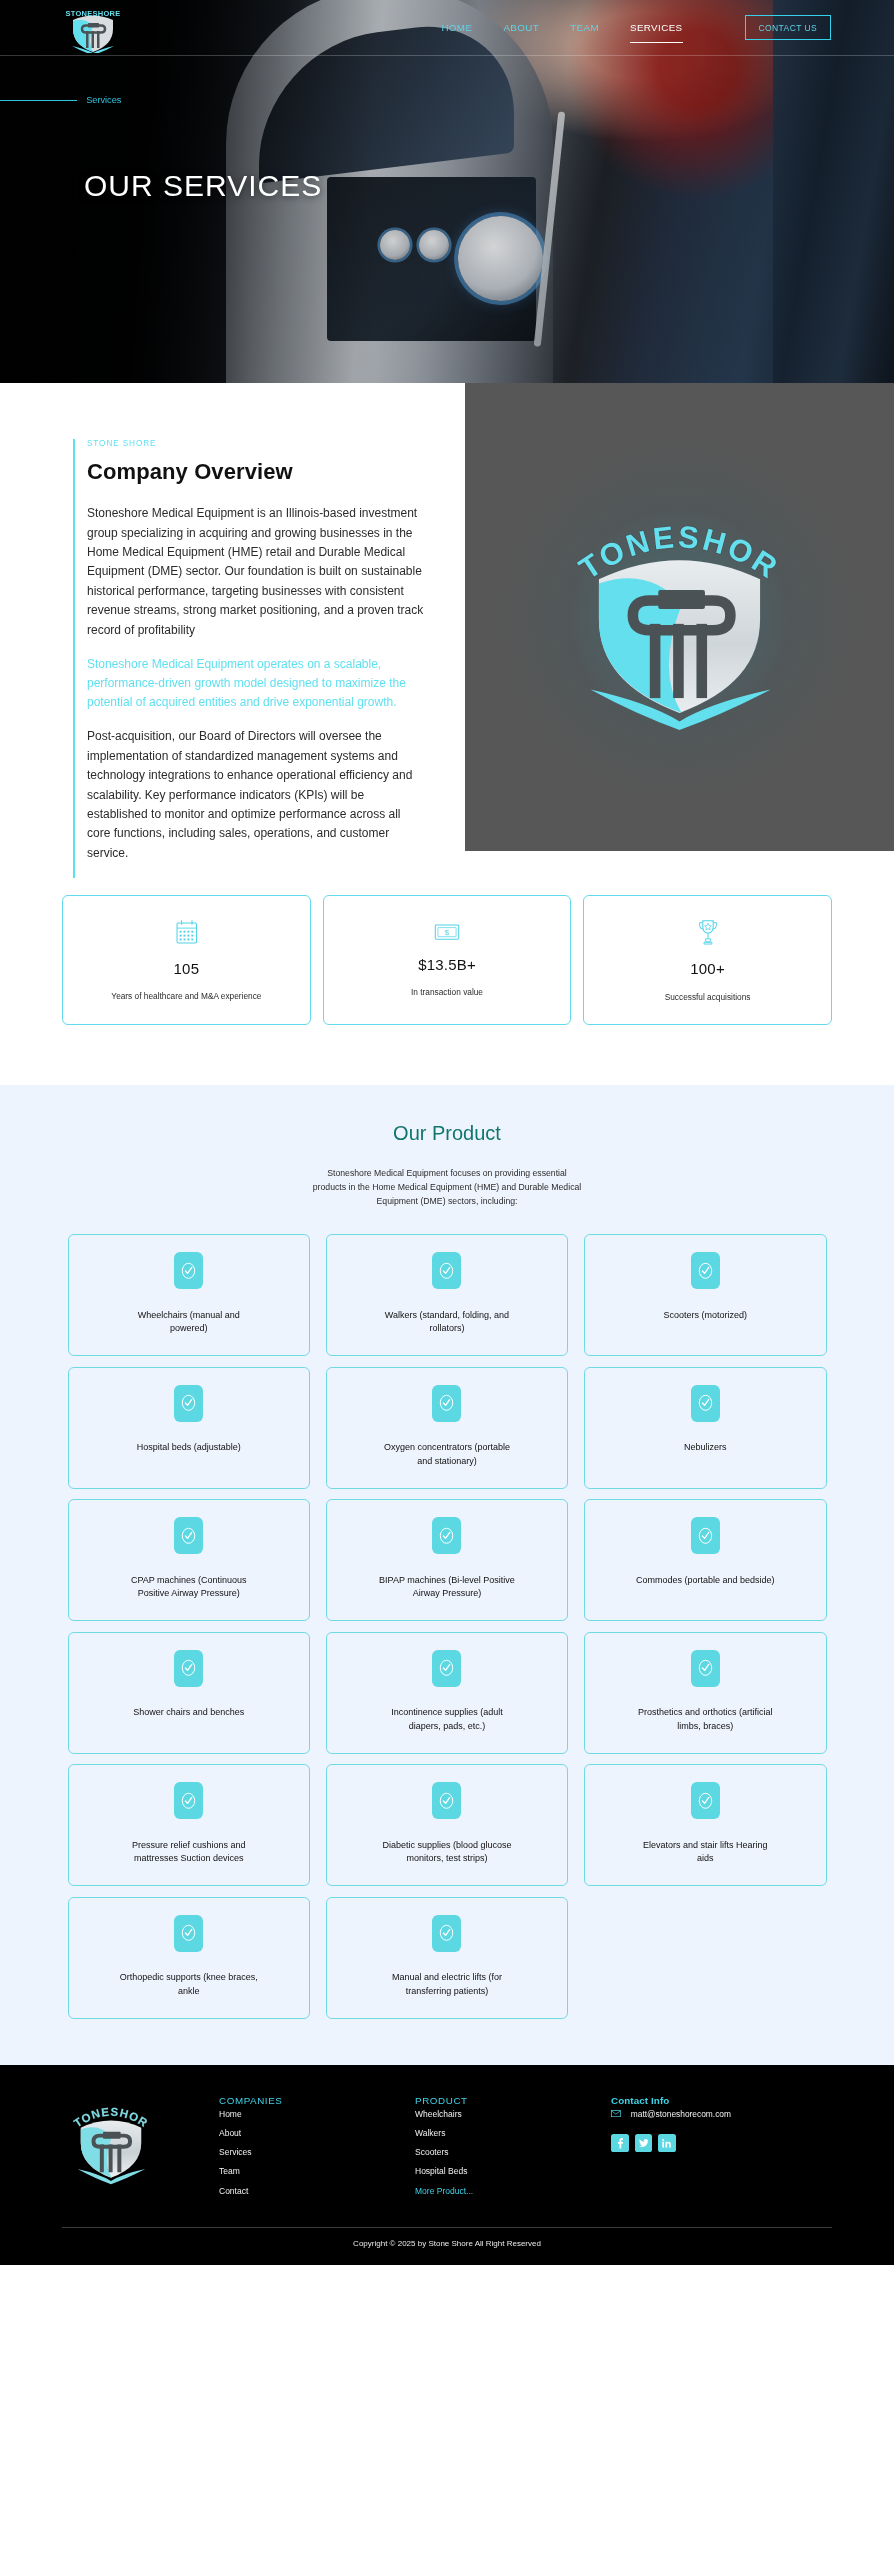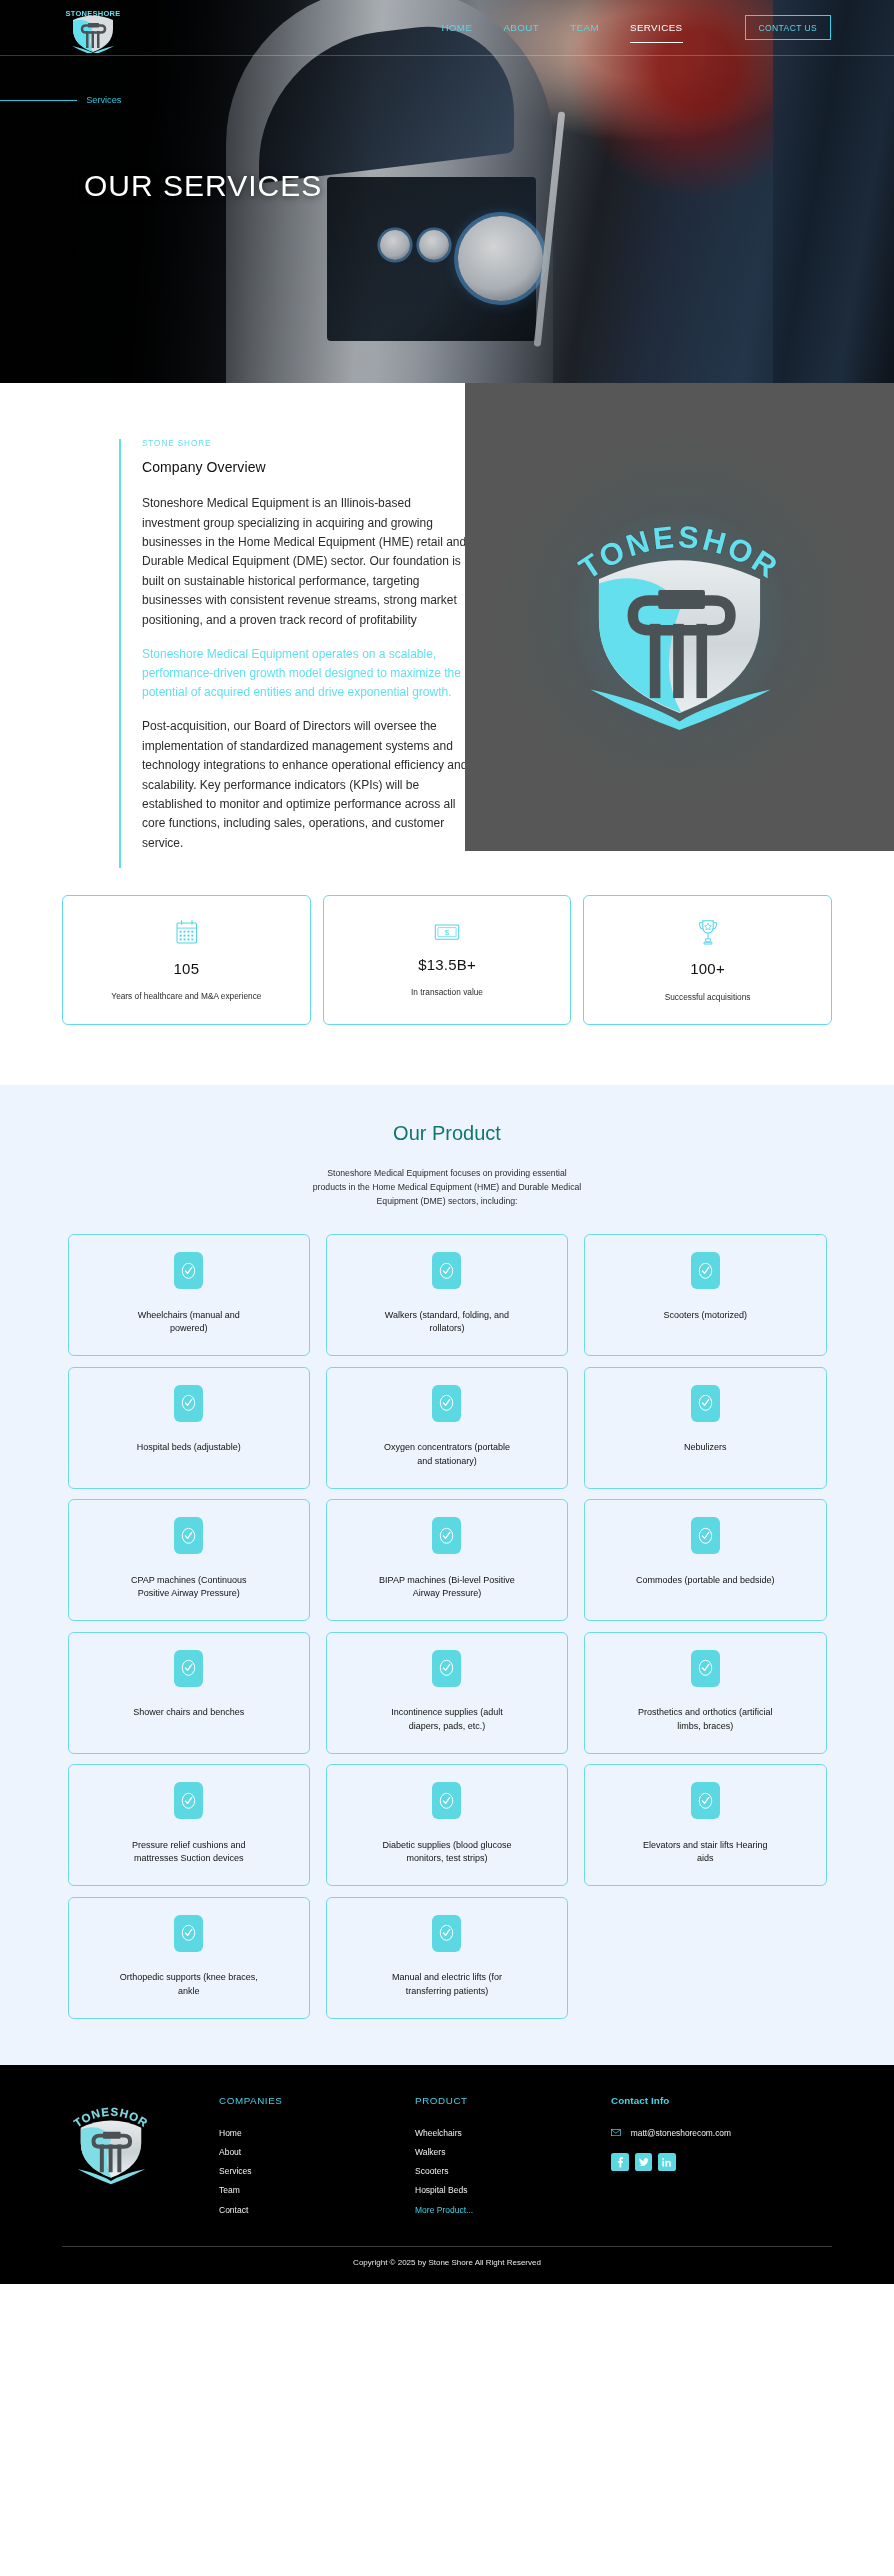--- a/index.html
+++ b/index.html
@@ -109,24 +109,24 @@
   .hero-title{
     position:absolute;top:169px;left:84px;z-index:5;
     color:#fff;font-size:30px;font-weight:400;letter-spacing:1px;
     text-shadow:0 1.3px 7.9px rgba(0,0,0,.6);
   }
 
   
   .overview{position:relative;width:894px;height:474px;background:#fff;}
   .ov-left{
     position:absolute;top:56px;left:73px;width:353px;
-    padding-left:21px;border-left:2px solid #5ee0ef;margin-left:46px;
+    padding-left:12px;border-left:2px solid #5ee0ef;
   }
   .ov-kicker{color:#5fe0f0;font-size:8.2px;letter-spacing:0.9px;margin-bottom:10.5px;}
-  .ov-title{font-size:14px;font-weight:400;color:#111;letter-spacing:0.1px;margin-bottom:19.6px;}
+  .ov-title{font-size:22px;font-weight:700;color:#111;letter-spacing:0.1px;margin-bottom:19.6px;}
   .ov-p{font-size:12px;line-height:1.62;color:#2b2b2b;margin-bottom:14.4px;}
   .ov-p.accent{color:#5fe0f0;}
   .ov-right{
     position:absolute;top:0;right:0;width:429px;height:468px;
     background:#575757;
     display:flex;align-items:center;justify-content:center;
   }
   .ov-glow{
     position:absolute;width:367px;height:367px;border-radius:50%;
     background:radial-gradient(circle,rgba(40,160,180,.30) 0%, rgba(55,90,100,.18) 42%, rgba(87,87,87,0) 70%);
@@ -174,21 +174,21 @@
   
   .footer{width:894px;background:#000;padding:30px 0 0;}
   .footer-inner{
     width:770px;margin:0 auto;display:flex;align-items:flex-start;
   }
   .f-logo-wrap{width:157px;padding-top:3.9px;}
   .f-logo{width:98px;height:86px;display:block;}
   .f-col{width:196px;}
   .f-col.product{width:196px;}
   .f-col.contact{width:220px;}
-  .f-head{color:#3fd3e8;font-size:9.8px;letter-spacing:0.6px;margin-bottom:22px;}
+  .f-head{color:#3fd3e8;font-size:9.8px;letter-spacing:0.6px;margin-bottom:3px;}
   .f-head.mixed{letter-spacing:0.1px;font-weight:bold;}
   .f-link{
     display:block;color:#f2f2f2;font-size:8.5px;margin-bottom:9.2px;
     text-decoration:none;cursor:pointer;
   }
   .f-link.highlight{color:#3fd3e8;}
   .f-email{display:flex;align-items:center;gap:10px;margin-bottom:15.7px;}
   .f-email span{color:#f2f2f2;font-size:8.4px;}
   .f-social{display:flex;gap:5.9px;}
   .f-soc{

